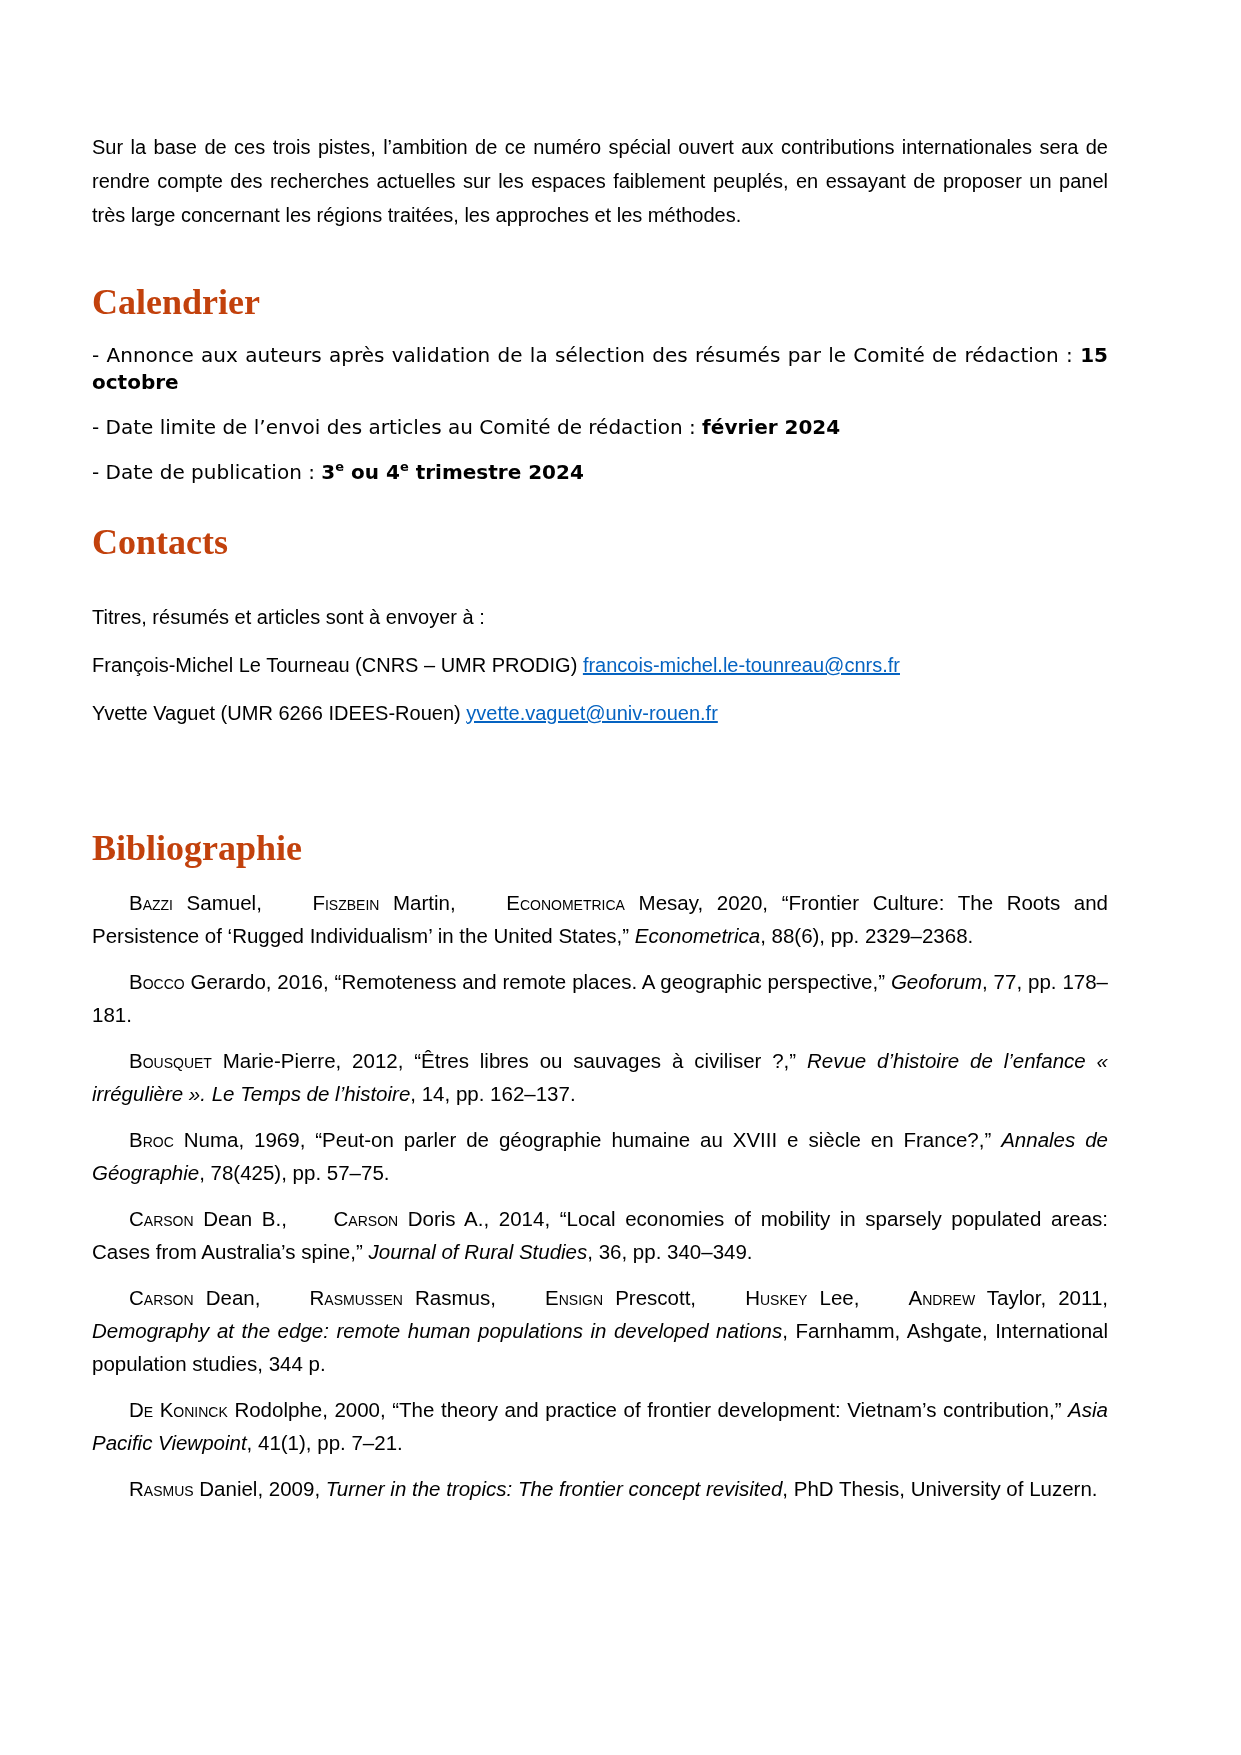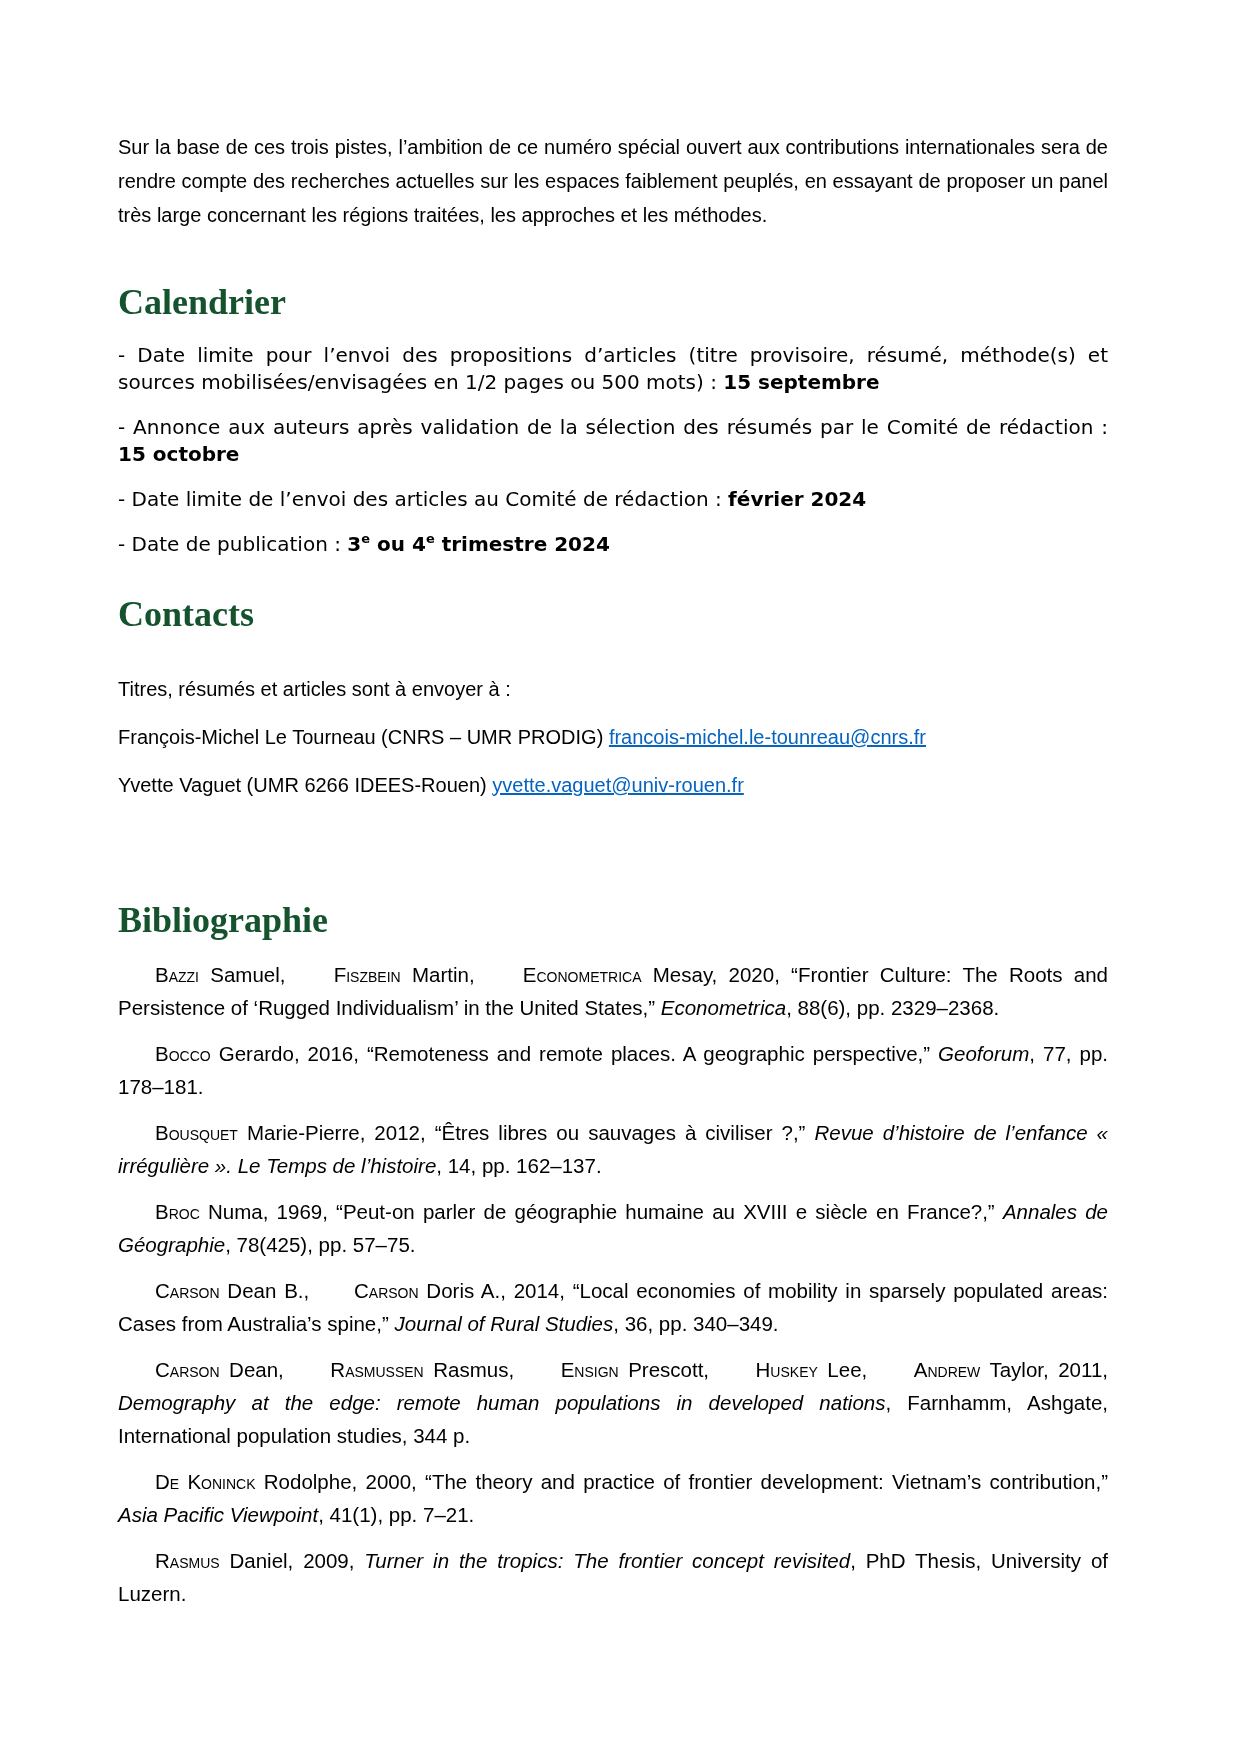--- a/index.html
+++ b/index.html
@@ -7,36 +7,36 @@
     padding: 0;
     background: #ffffff;
     width: 1241px;
     height: 1755px;
     overflow: hidden;
   }
   .page {
     box-sizing: border-box;
     width: 1241px;
     height: 1755px;
-    padding: 130px 133px 0 118px;
+    padding: 130px 133px 0 92px;
     background: #ffffff;
     color: #000000;
   }
   .intro {
     font: 20px/34px "Liberation Sans", sans-serif;
     text-align: justify;
     margin: 0;
   }
   h1 {
     font-family: "Liberation Serif", serif;
     font-weight: 700;
     font-size: 36px;
     line-height: 44px;
     margin: 0;
-    color: #14532d;
+    color: #c2410c;
   }
   .h-cal { margin-top: 48px; }
   .h-con { margin-top: 34px; }
   .h-bib { margin-top: 100px; }
   .cal-item {
     font: 20px/27px "DejaVu Sans", sans-serif;
     text-align: justify;
     margin: 18px 0 0 0;
   }
   .contacts-intro {
@@ -69,21 +69,20 @@
 </style>
 </head>
 <body>
 
 <div class="page">
 
   <p class="intro">Sur la base de ces trois pistes, l’ambition de ce numéro spécial ouvert aux contributions internationales sera de rendre compte des recherches actuelles sur les espaces faiblement peuplés, en essayant de proposer un panel très large concernant les régions traitées, les approches et les méthodes.</p>
 
   <h1 class="h-cal">Calendrier</h1>
 
-  <p class="cal-item"><span>- Date limite pour l’envoi des propositions d’articles (titre provisoire, résumé, méthode(s) et sources mobilisées/envisagées en 1/2 pages ou 500 mots) : </span><span class="seg-b">15 septembre</span></p>
   <p class="cal-item"><span>- Annonce aux auteurs après validation de la sélection des résumés par le Comité de rédaction : </span><span class="seg-b">15 octobre</span></p>
   <p class="cal-item"><span>- Date limite de l’envoi des articles au Comité de rédaction : </span><span class="seg-b">février 2024</span></p>
   <p class="cal-item"><span>- Date de publication : </span><span class="seg-b">3</span><span class="seg-bsup">e</span><span class="seg-b"> ou 4</span><span class="seg-bsup">e</span><span class="seg-b"> trimestre 2024</span></p>
 
   <h1 class="h-con">Contacts</h1>
 
   <p class="contacts-intro">Titres, résumés et articles sont à envoyer à :</p>
 
   <p class="contact-line"><span>François-Michel Le Tourneau (CNRS – UMR PRODIG) </span><a class="email-link" href="#">francois-michel.le-tounreau@cnrs.fr</a></p>
 

